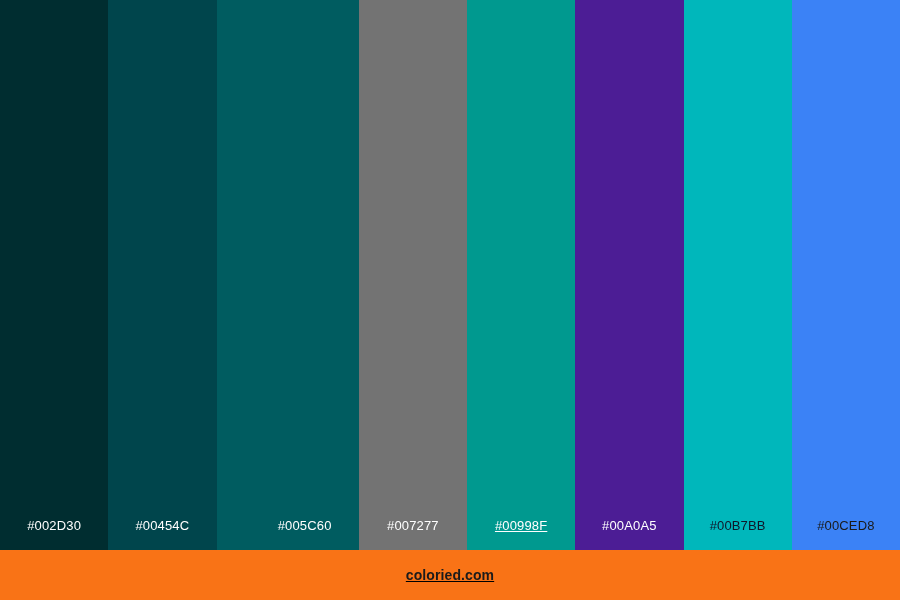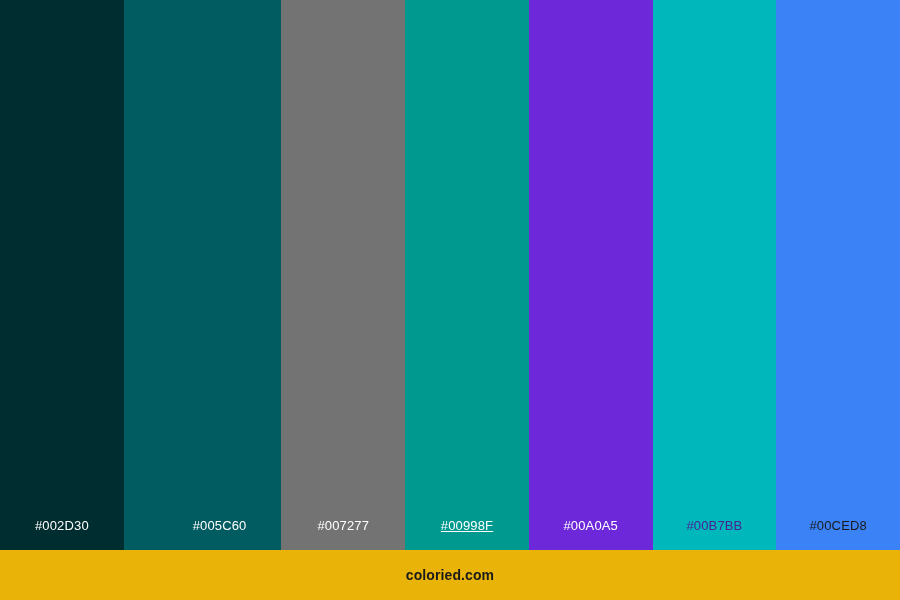--- a/index.html
+++ b/index.html
@@ -82,44 +82,47 @@
 <body>
 
 <div id="palette-page">
 
   <div id="swatch-strip">
 
     <div class="swatch" style="background-color: rgb(0, 45, 48);">
       <span class="swatch-label label-light" style="color: rgb(255, 255, 255);">#002D30</span>
     </div>
 
+    <div class="swatch" style="background-color: rgb(0, 69, 76);">
+      <span class="swatch-label label-light" style="color: rgb(255, 255, 255);">#00454C</span>
+    </div>
 
     <div class="swatch" style="background-color: rgb(0, 92, 96); padding-left: 34px;">
       <span class="swatch-label label-light" style="color: rgb(255, 255, 255);">#005C60</span>
     </div>
 
     <div class="swatch" style="background-color: #737373;">
       <span class="swatch-label label-light" style="color: rgb(255, 255, 255);">#007277</span>
     </div>
 
     <div class="swatch" style="background-color: rgb(0, 153, 143);">
       <span class="swatch-label label-light" style="color: rgb(255, 255, 255); text-decoration: underline;">#00998F</span>
     </div>
 
-    <div class="swatch" style="background-color: #6d28d9;">
+    <div class="swatch" style="background-color: #4c1d95;">
       <span class="swatch-label label-light" style="color: rgb(255, 255, 255);">#00A0A5</span>
     </div>
 
     <div class="swatch" style="background-color: rgb(0, 183, 187);">
-      <span class="swatch-label label-dark" style="color: #4c1d95;">#00B7BB</span>
+      <span class="swatch-label label-dark" style="color: #0f172a;">#00B7BB</span>
     </div>
 
     <div class="swatch" style="background-color: #3b82f6;">
       <span class="swatch-label label-dark" style="color: rgb(26, 26, 26);">#00CED8</span>
     </div>
 
   </div>
 
-  <div id="footer-bar" style="background-color: #eab308;">
+  <div id="footer-bar" style="background-color: #f97316; text-decoration: underline;">
     <span id="site-brand" style="color: rgb(27, 27, 27);">coloried.com</span>
   </div>
 
 </div>
 
 </body></html>

